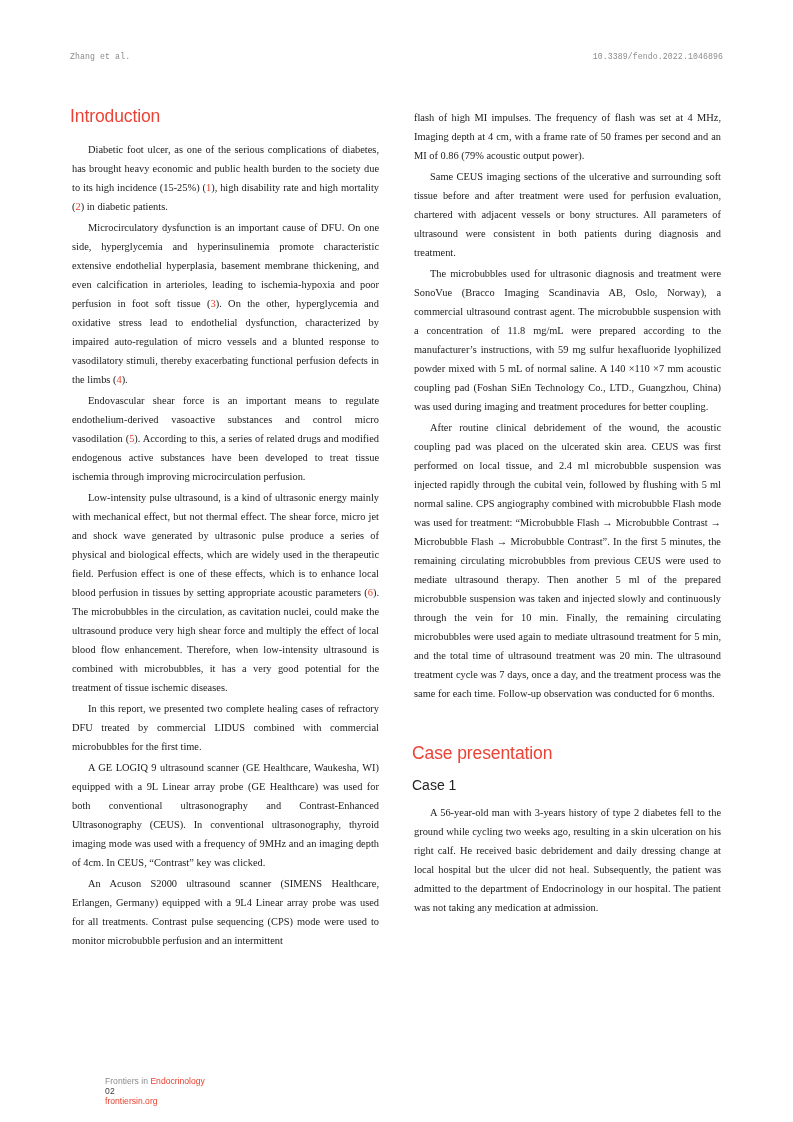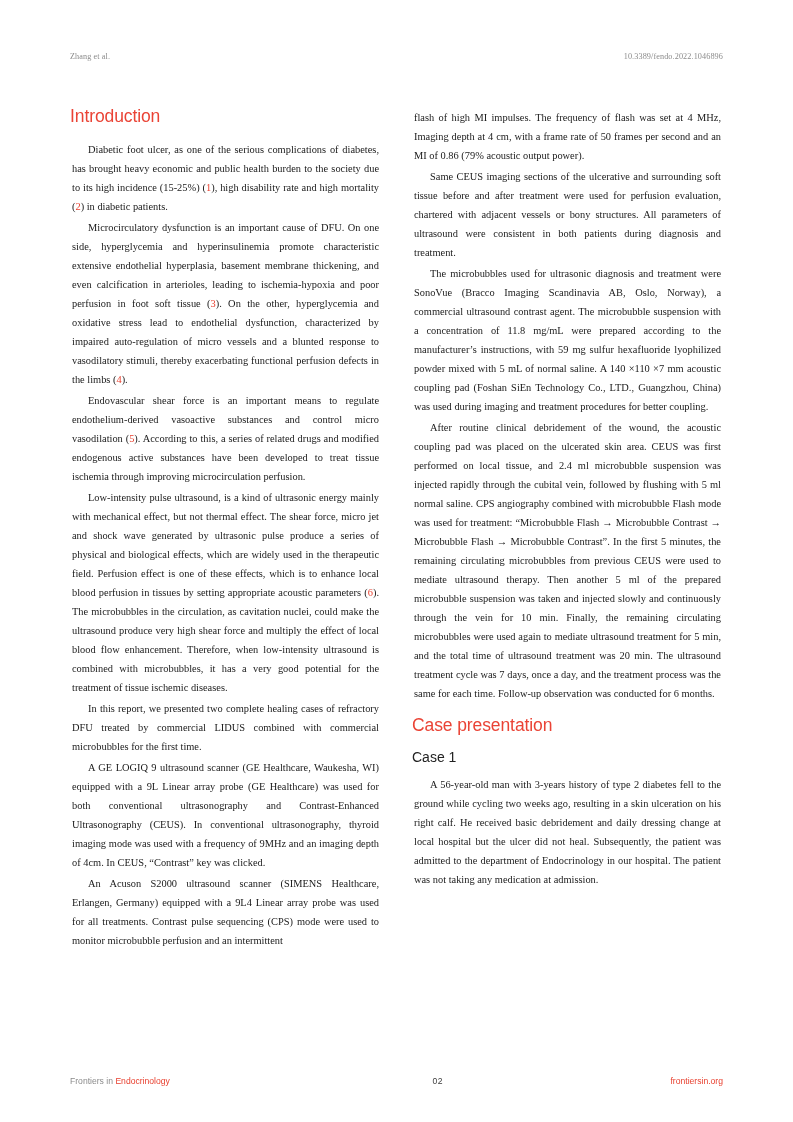--- a/index.html
+++ b/index.html
@@ -25,21 +25,21 @@
   
   .running-head {
     position: absolute;
     top: 52px;
     left: 70px;
     right: 70px;
     height: 14px;
     display: flex;
     justify-content: space-between;
     align-items: baseline;
-    font-family: Liberation Serif, serif;
+    font-family: Liberation Mono, monospace;
     font-size: 8.2px;
     color: #8b8b8b;
     letter-spacing: 0.1px;
   }
   .running-head .doi { color: #8b8b8b; }
 
   
   .columns {
     position: absolute;
     top: 106px;
@@ -56,21 +56,21 @@
 
   h1.sec {
     font-family: "Liberation Sans", "DejaVu Sans", sans-serif;
     font-size: 17.5px;
     font-weight: 400;
     color: #ea4335;
     margin: 0 0 14px 0;
     line-height: 1.15;
     letter-spacing: -0.1px;
   }
-  h1.sec.spaced-top { margin-top: 12px; }
+  h1.sec.spaced-top { margin-top: 40px; }
 
   h2.sub {
     font-family: Liberation Sans, sans-serif;
     font-size: 14px;
     font-weight: 400;
     color: #222222;
     margin: 12px 0 10px 0;
     line-height: 1.15;
   }
 
@@ -94,20 +94,21 @@
     position: absolute;
     bottom: 32px;
     left: 70px;
     right: 70px;
     height: 14px;
     display: flex;
     align-items: baseline;
     font-family: "Liberation Sans", "DejaVu Sans", sans-serif;
     font-size: 8.6px;
     color: #8b8b8b;
+    flex-direction: column;
   }
   .footer .left  { flex: 0 0 auto; }
   .footer .mid   { flex: 1 1 auto; text-align: center; color: #3c3c3c; letter-spacing: 0.3px; margin-left: 35px; }
   .footer .right { flex: 0 0 auto; color: #e8402f; }
   .footer .journal { color: #e8402f; }
 </style>
 </head>
 <body>
 
 <div class="page">

